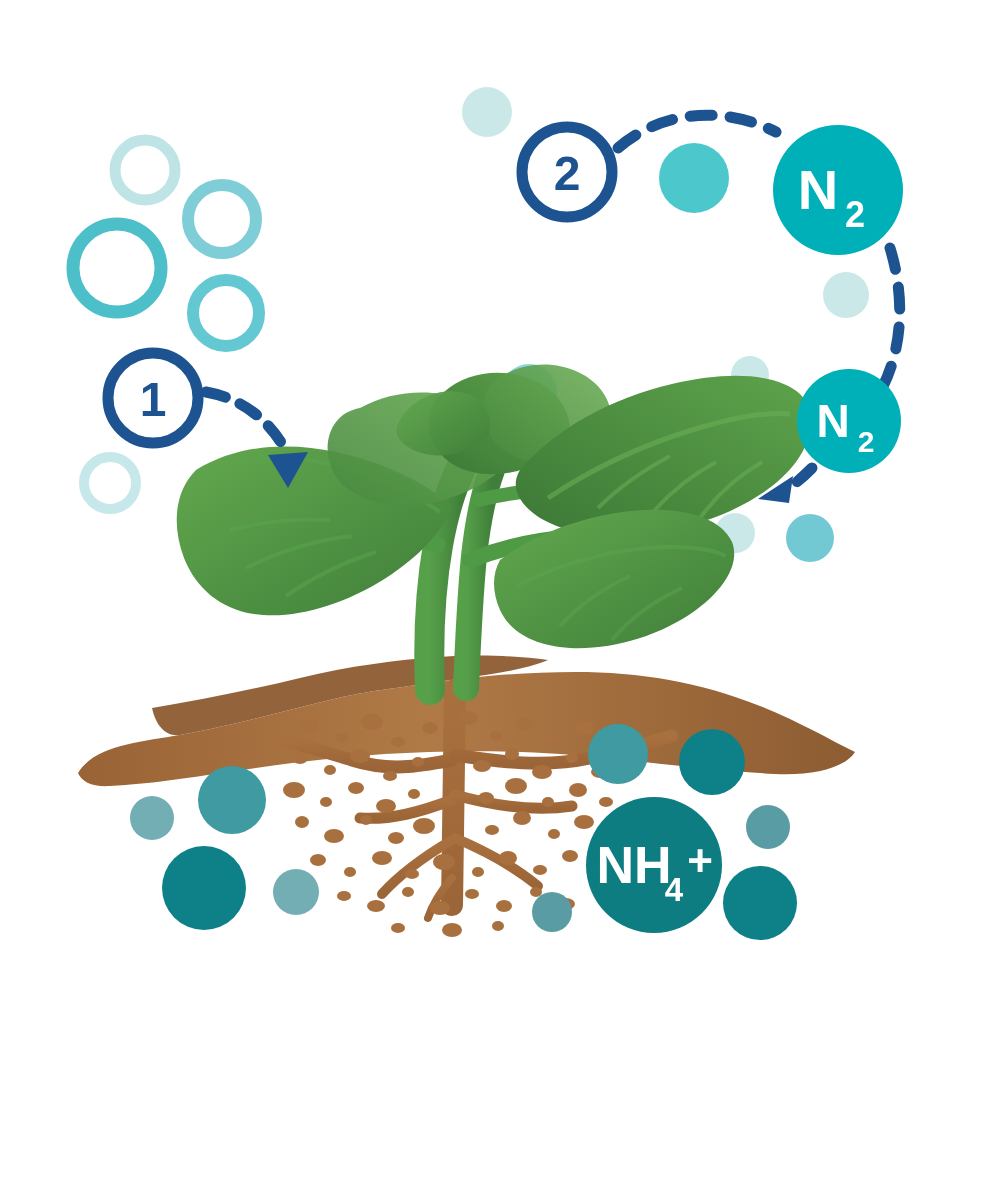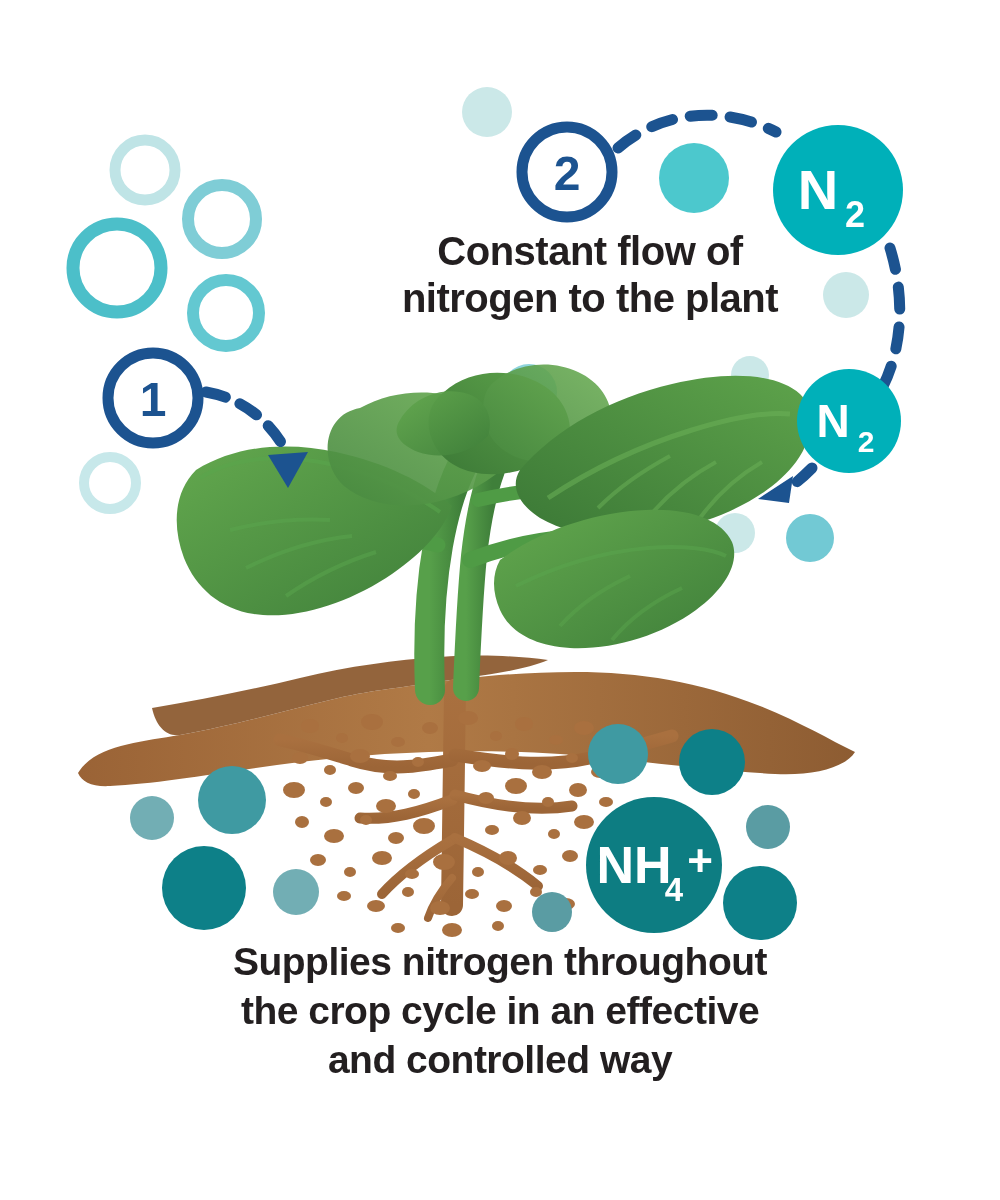--- a/index.html
+++ b/index.html
@@ -283,20 +283,15 @@
     </g>
 
     <g>
       <circle cx="654" cy="865" r="68" fill="#0d7d82"></circle>
       <text x="634" y="883" text-anchor="middle" font-family="Liberation Sans, sans-serif" font-size="52" font-weight="700" fill="#ffffff">NH</text>
       <text x="674" y="901" text-anchor="middle" font-family="Liberation Sans, sans-serif" font-size="33" font-weight="700" fill="#ffffff">4</text>
       <text x="700" y="876" text-anchor="middle" font-family="Liberation Sans, sans-serif" font-size="44" font-weight="700" fill="#ffffff">+</text>
     </g>
   </svg>
 
-  <div class="txt" id="headline">Constant flow of
-nitrogen to the plant</div>
-
-  <div class="txt" id="caption">Supplies nitrogen throughout
-the crop cycle in an effective
-and controlled way</div>
+
 
 </div>
 
 </body></html>

